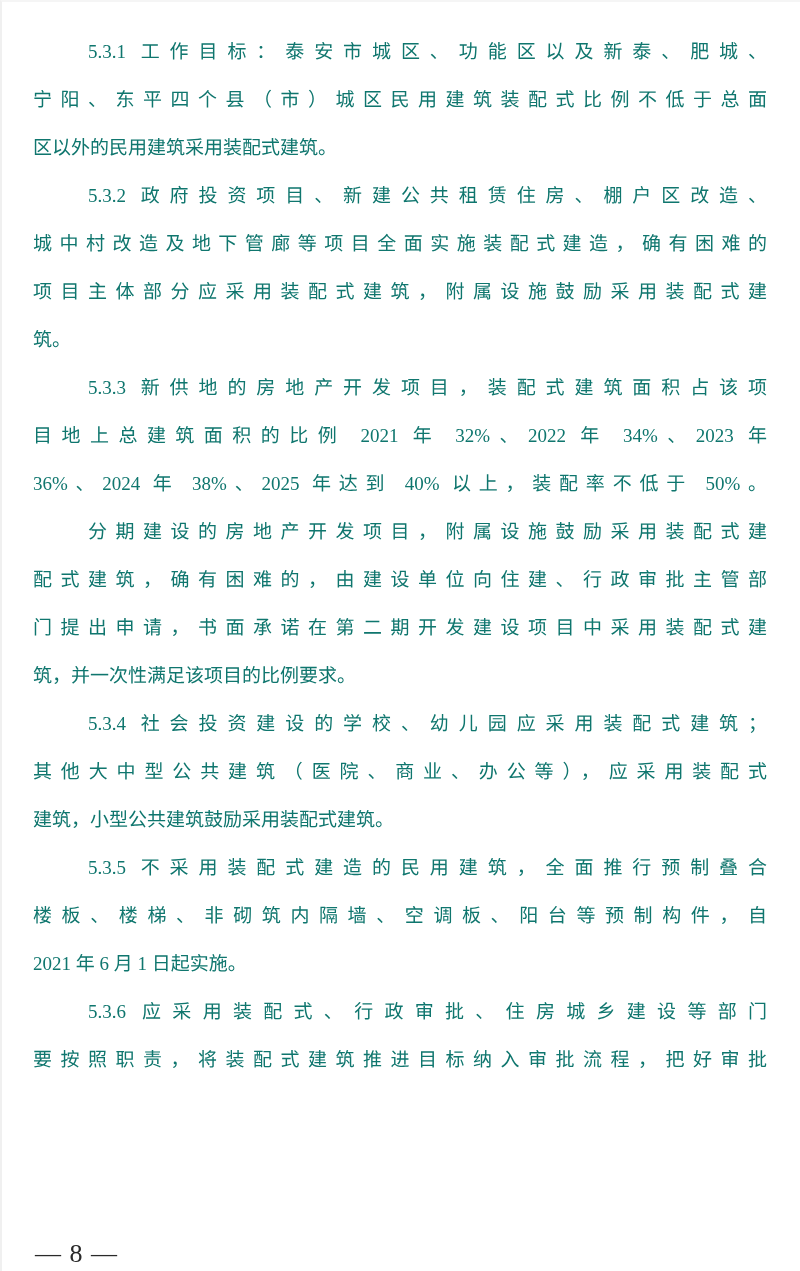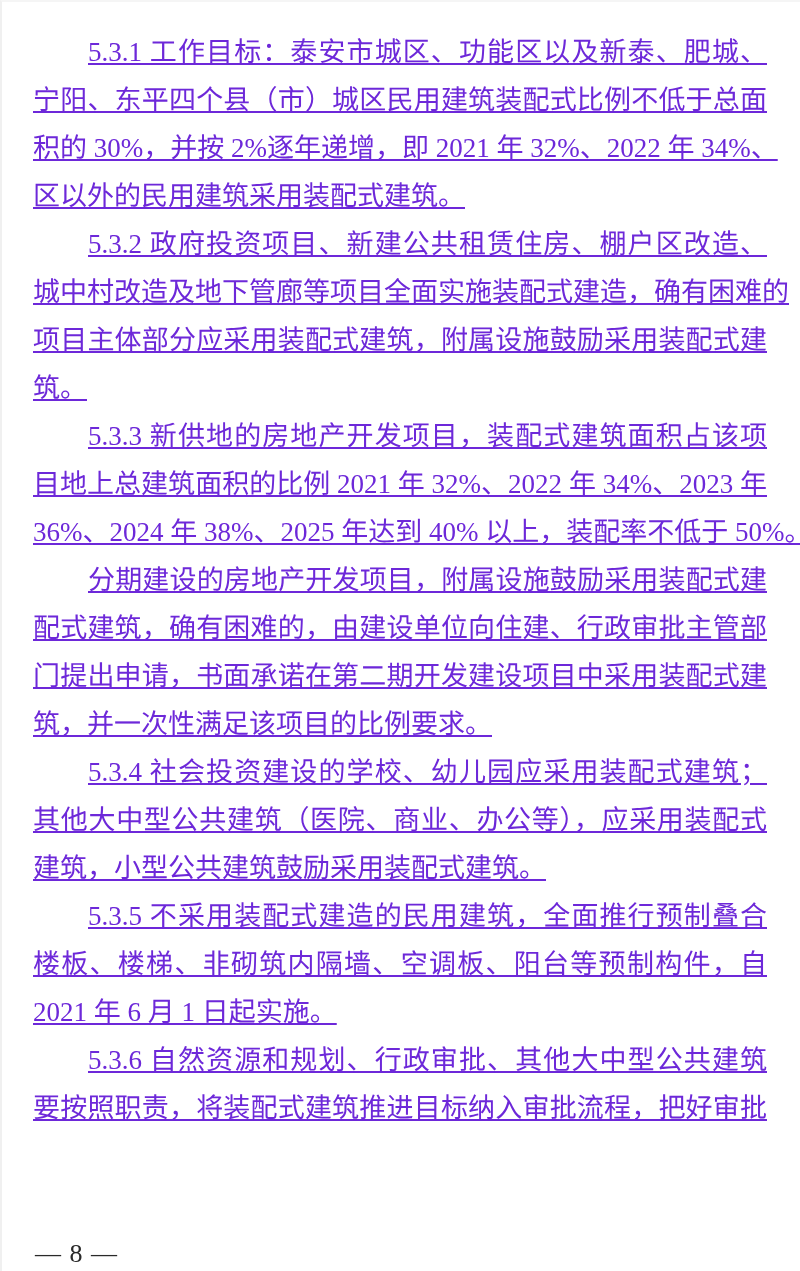--- a/index.html
+++ b/index.html
@@ -21,27 +21,26 @@
     border-left: 2px solid #f0f0f0;
     border-top: 2px solid #f5f5f5;
     box-sizing: border-box;
     padding: 26px 33px 0 31px;
     color: #1d1d1d;
   }
   .doc-body { width: 734px; }
   .line {
     height: 48px;
     line-height: 48px;
-    font-size: 27px;
+    font-size: 19px;
     white-space: nowrap;
     text-align: justify;
     text-align-last: justify;
     text-justify: inter-character;
-    color: #6d28d9;
-    text-decoration: underline;
+    color: #0f766e;
   }
   .line.indent { padding-left: 55px; }
   .line.last {
     text-align: left;
     text-align-last: left;
   }
   .page-footer {
     position: absolute;
     left: 33px;
     top: 1236px;
@@ -53,21 +52,20 @@
 </style>
 </head>
 <body>
 
 <div class="scan-page">
   <main class="doc-body">
 
     <section>
       <div class="line indent">5.3.1 工作目标：泰安市城区、功能区以及新泰、肥城、</div>
       <div class="line">宁阳、东平四个县（市）城区民用建筑装配式比例不低于总面</div>
-      <div class="line">积的 30%，并按 2%逐年递增，即 2021 年 32%、2022 年 34%、</div>
       <div class="line last">区以外的民用建筑采用装配式建筑。</div>
     </section>
 
     <section>
       <div class="line indent">5.3.2 政府投资项目、新建公共租赁住房、棚户区改造、</div>
       <div class="line">城中村改造及地下管廊等项目全面实施装配式建造，确有困难的</div>
       <div class="line">项目主体部分应采用装配式建筑，附属设施鼓励采用装配式建</div>
       <div class="line last">筑。</div>
     </section>
 
@@ -90,21 +88,21 @@
       <div class="line last">建筑，小型公共建筑鼓励采用装配式建筑。</div>
     </section>
 
     <section>
       <div class="line indent">5.3.5 不采用装配式建造的民用建筑，全面推行预制叠合</div>
       <div class="line">楼板、楼梯、非砌筑内隔墙、空调板、阳台等预制构件，自</div>
       <div class="line last">2021 年 6 月 1 日起实施。</div>
     </section>
 
     <section>
-      <div class="line indent">5.3.6 自然资源和规划、行政审批、其他大中型公共建筑</div>
+      <div class="line indent">5.3.6 应采用装配式、行政审批、住房城乡建设等部门</div>
       <div class="line">要按照职责，将装配式建筑推进目标纳入审批流程，把好审批</div>
     </section>
 
   </main>
 
   <footer class="page-footer">
     <span>— 8 —</span>
   </footer>
 </div>
 

